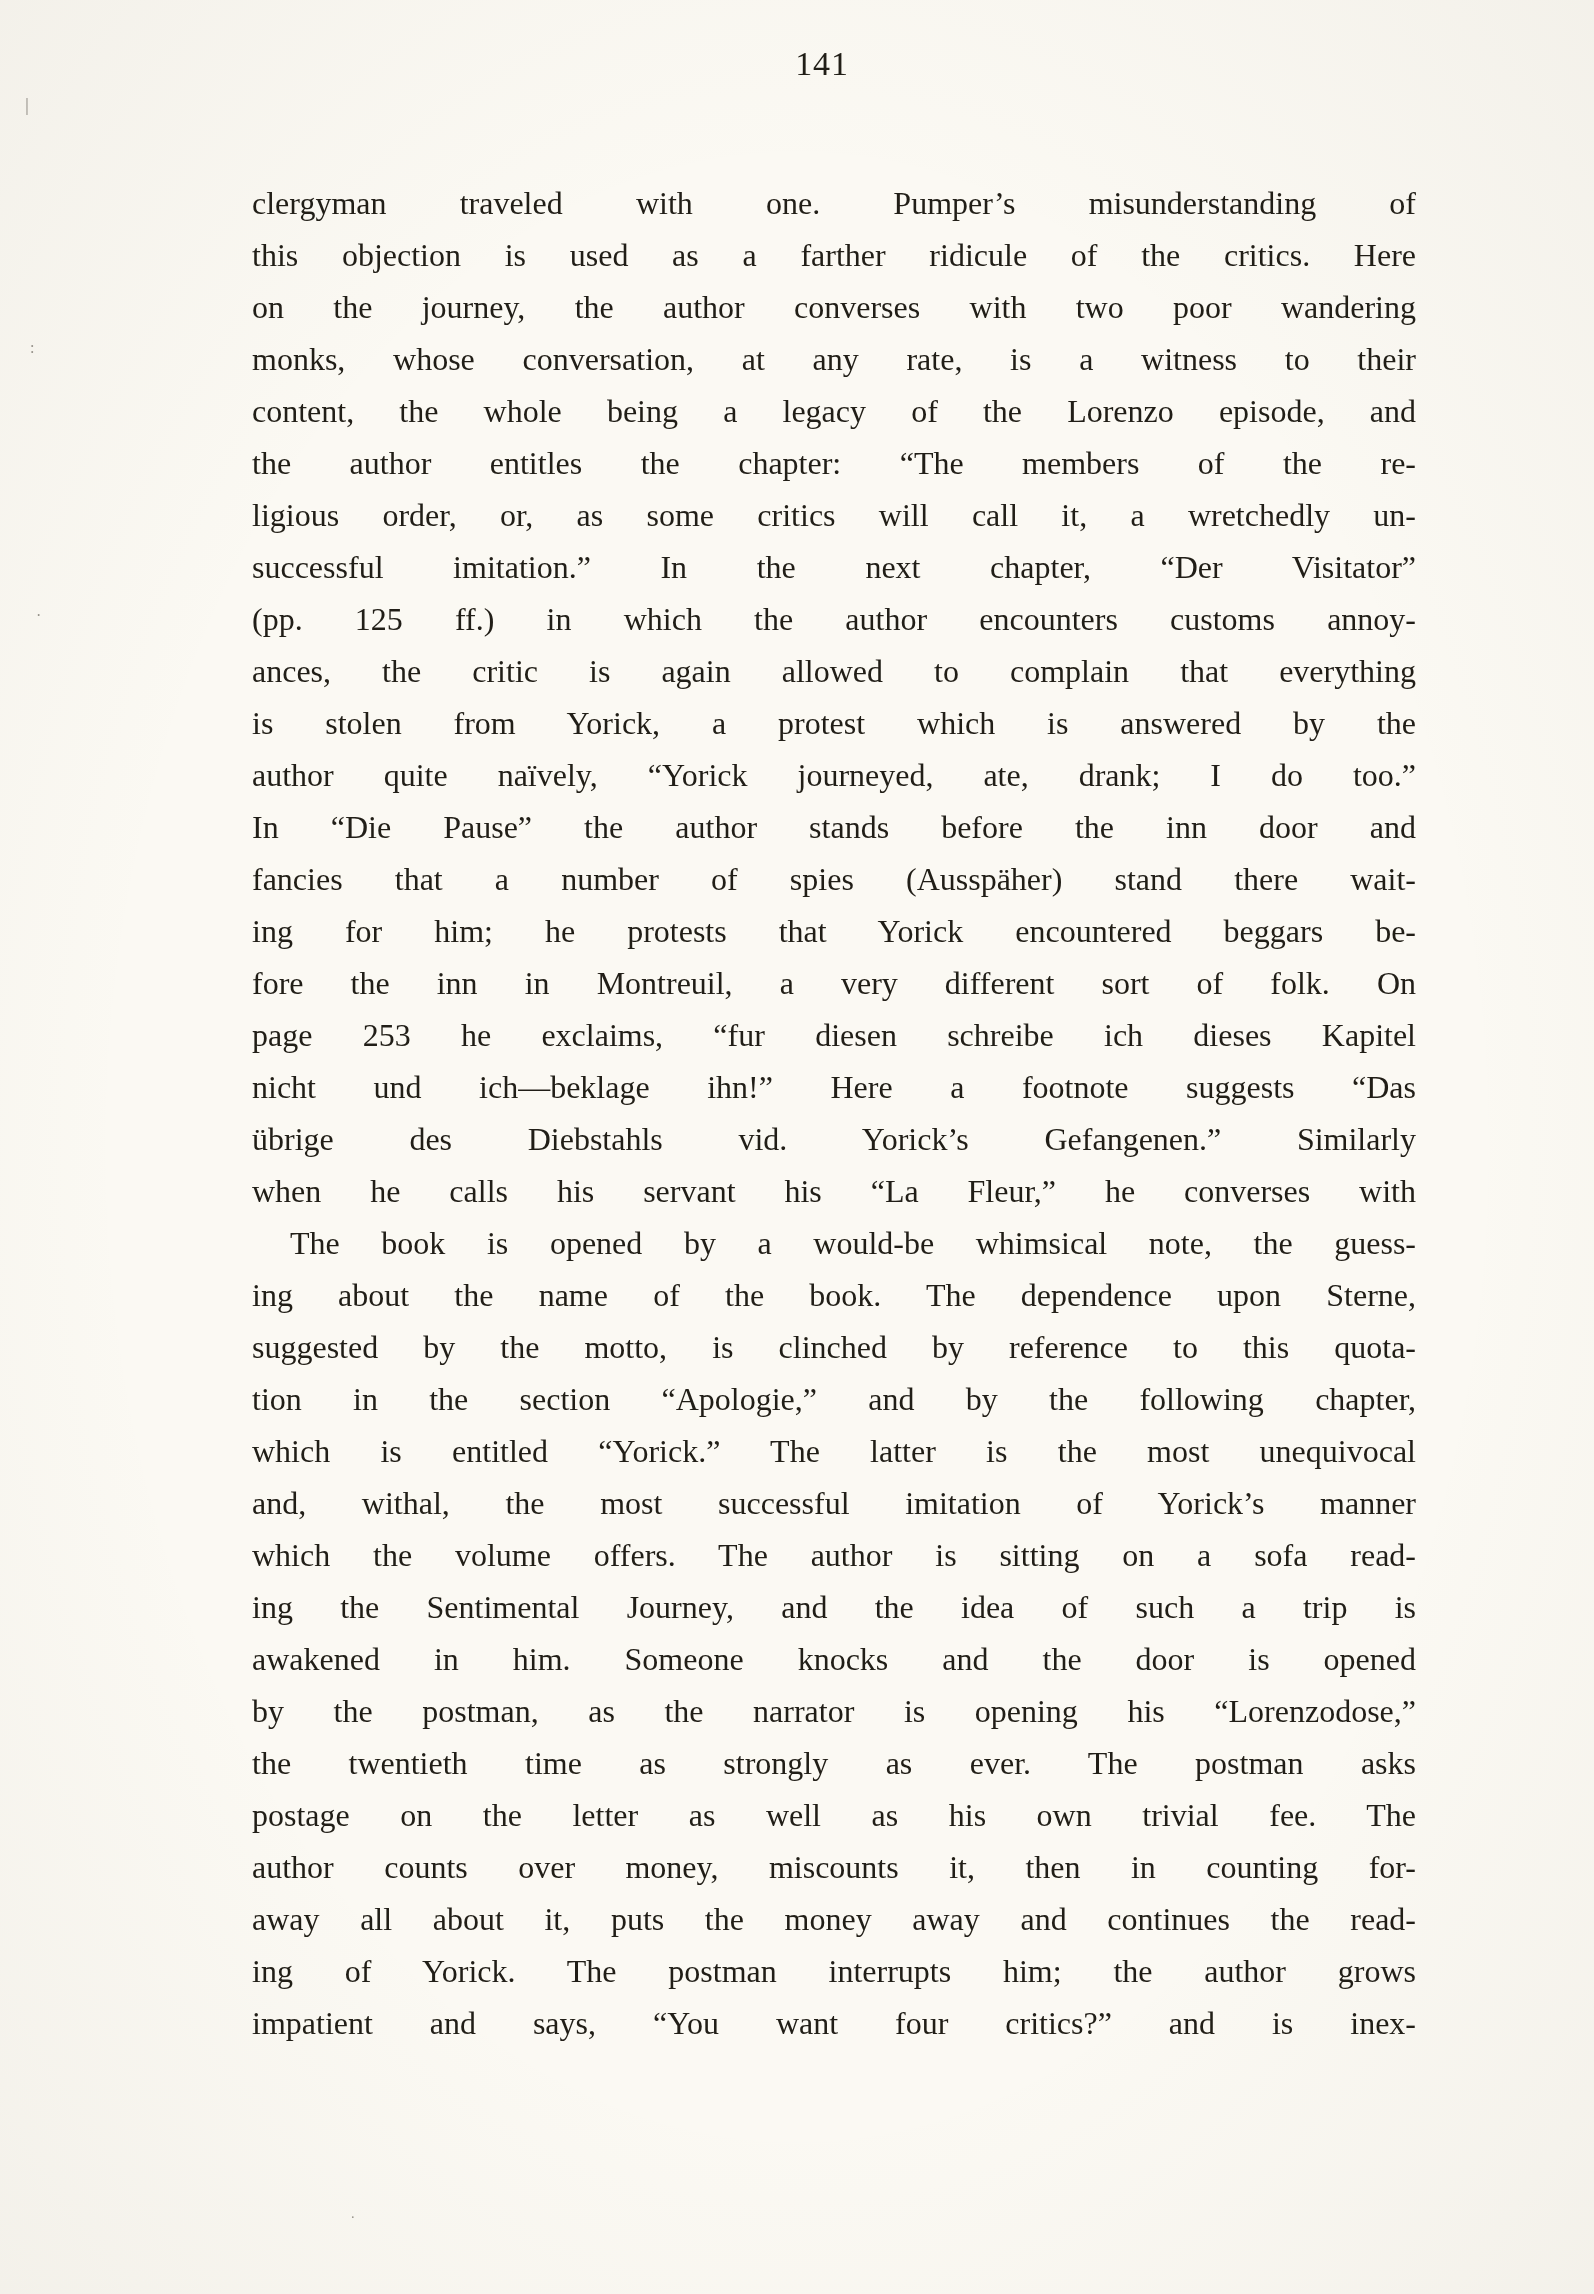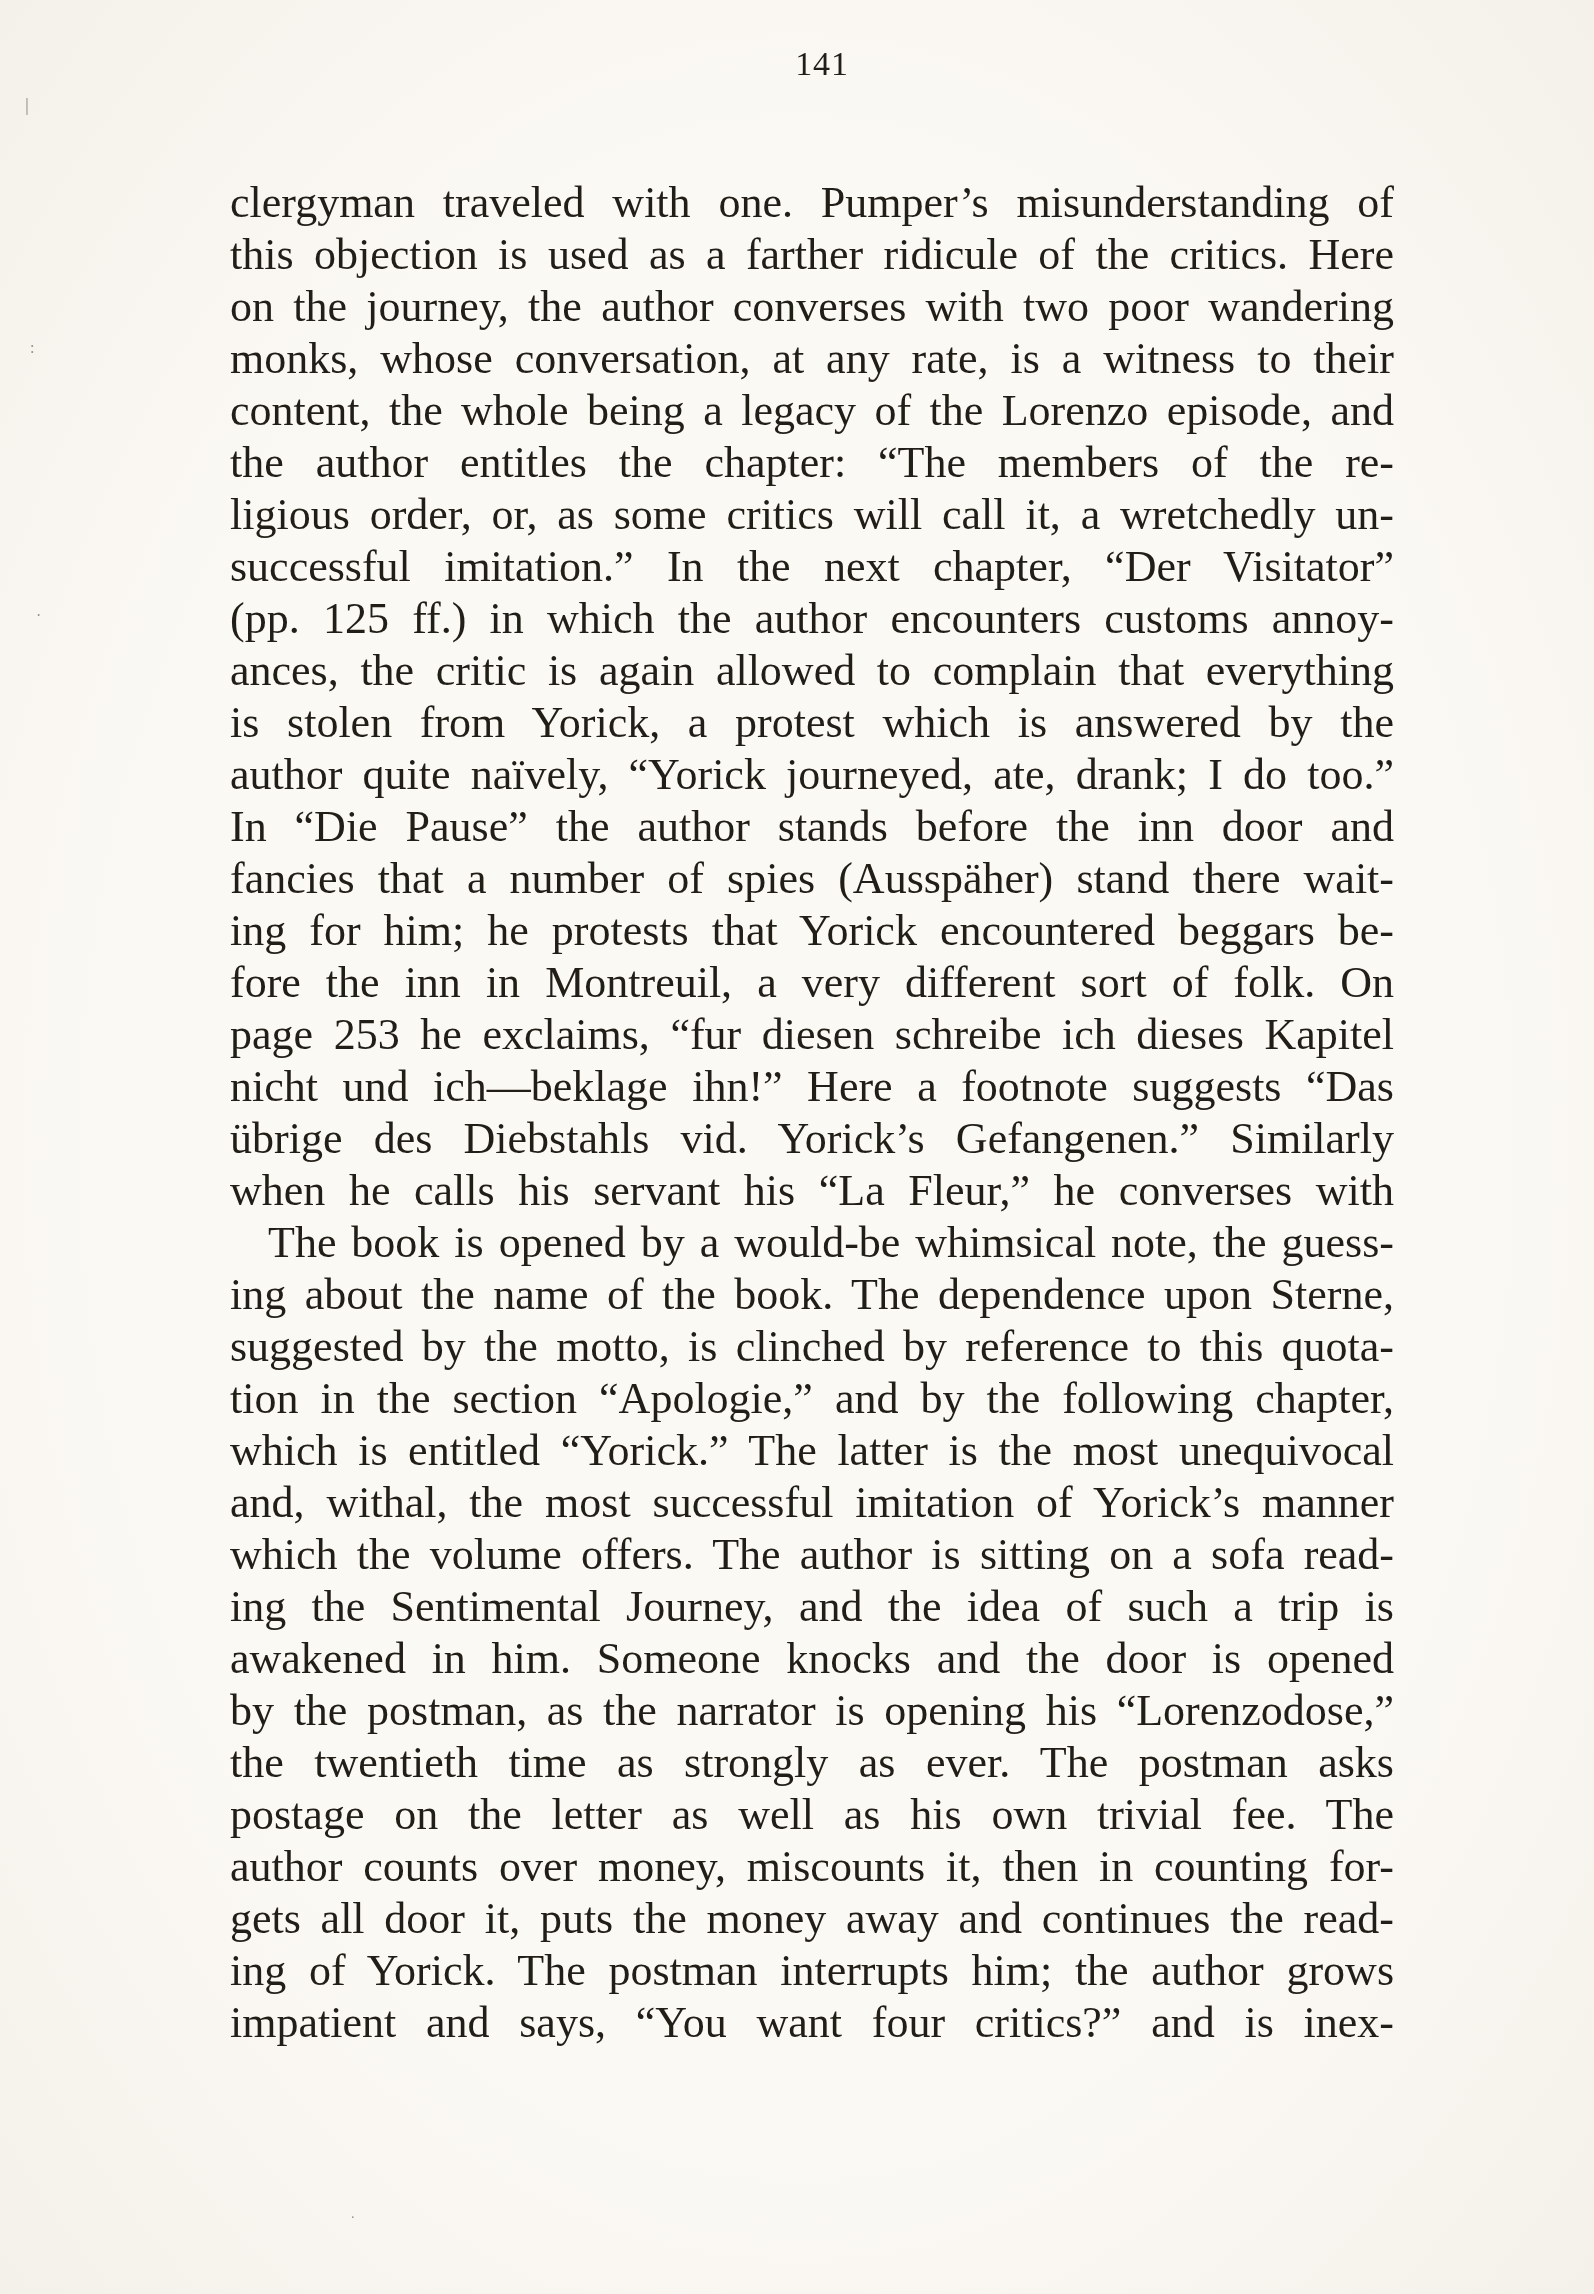--- a/index.html
+++ b/index.html
@@ -28,23 +28,23 @@
     left: 240px;
     width: 1164px;
     text-align: center;
     font-size: 34px;
     letter-spacing: 0.9px;
     font-family: Liberation Serif, serif;
   }
   .page-body {
     position: absolute;
     top: 177px;
-    left: 230px;
+    left: 252px;
     width: 1164px;
-    font-size: 44px;
+    font-size: 32px;
     line-height: 52px;
   }
   .paragraph { margin: 0; }
   .line {
     text-align: justify;
     text-align-last: justify;
     white-space: normal;
   }
   .line.flush {
     text-align-last: left;
@@ -106,20 +106,20 @@
         <div class="line">tion in the section “Apologie,” and by the following chapter,</div>
         <div class="line">which is entitled “Yorick.”  The latter is the most unequivocal</div>
         <div class="line">and, withal, the most successful imitation of Yorick’s manner</div>
         <div class="line">which the volume offers.  The author is sitting on a sofa read-</div>
         <div class="line">ing the Sentimental Journey, and the idea of such a trip is</div>
         <div class="line">awakened in him.  Someone knocks and the door is opened</div>
         <div class="line">by the postman, as the narrator is opening his “Lorenzodose,”</div>
         <div class="line">the twentieth time as strongly as ever.  The postman asks</div>
         <div class="line">postage on the letter as well as his own trivial fee.  The</div>
         <div class="line">author counts over money, miscounts it, then in counting for-</div>
-        <div class="line">gets all door it, puts the money away and continues the read-</div>
+        <div class="line">away all about it, puts the money away and continues the read-</div>
         <div class="line">ing of Yorick.  The postman interrupts him; the author grows</div>
         <div class="line">impatient and says, “You want four critics?” and is inex-</div>
       </div>
     </div>
 
 </div>
 
 
 </body></html>

